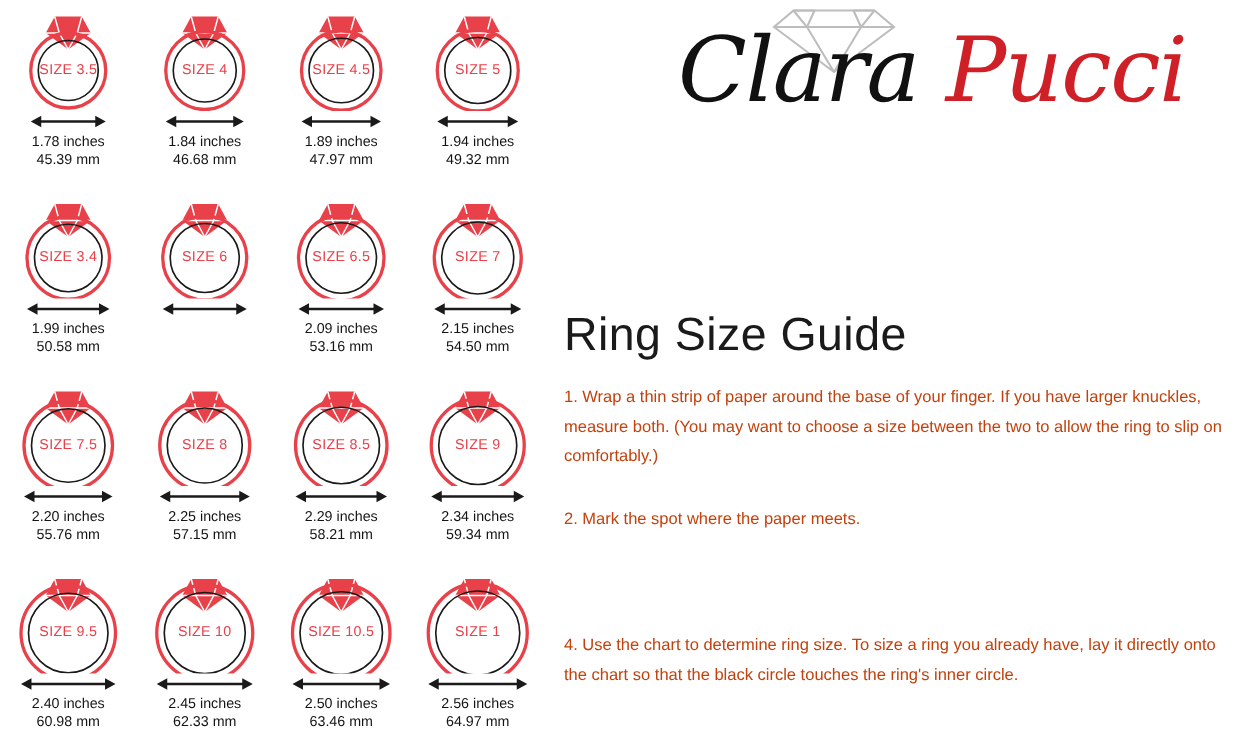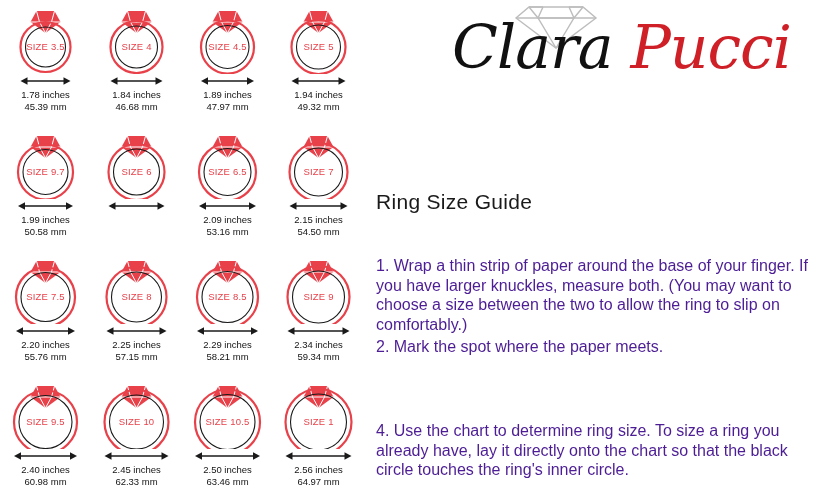--- a/index.html
+++ b/index.html
@@ -101,32 +101,32 @@
     font-size: 60px;
     letter-spacing: -1px;
     white-space: nowrap;
   }
   #logo-text .clara { color: #111111; }
   #logo-text .pucci { color: #cf2027; }
 
   #guide-title {
     position: absolute;
     left: 10px;
-    top: 190px;
-    font-size: 21px;
+    top: 205px;
+    font-size: 31px;
     color: #1a1a1a;
     letter-spacing: .3px;
   }
   .step {
     position: absolute;
     left: 10px;
     width: 450px;
-    font-size: 16px;
+    font-size: 11px;
     line-height: 19.5px;
-    color: #4c1d95;
+    color: #c2410c;
   }
   #step1 { top: 256px; }
   #step2 { top: 337px; }
   #step3 { top: 379px; }
   #step4 { top: 421px; }
 </style>
 </head>
 <body>
 
 <div id="page">
@@ -231,21 +231,21 @@
           <div class="ring-art">
             <svg class="ring-svg" width="91" height="74" viewBox="0 0 91 74">
               <g>
                 <path d="M30.5 22 L36.5 11 L54.5 11 L60.5 22 L45.5 33 Z" fill="#e8414a"></path>
                 <path d="M30.5 22 L60.5 22" stroke="#ffffff" stroke-width="1"></path>
                 <path d="M36.5 11 L39.5 22 L45.5 33 L51.5 22 L54.5 11" stroke="#ffffff" stroke-width="1" fill="none"></path>
                 <circle cx="45.5" cy="47" r="27.5" fill="none" stroke="#e8414a" stroke-width="2.2"></circle>
                 <circle cx="45.5" cy="47" r="22.5" fill="none" stroke="#1a1a1a" stroke-width="1.1"></circle>
               </g>
             </svg>
-            <div class="ring-label">SIZE 9.7</div>
+            <div class="ring-label">SIZE 3.4</div>
           </div>
           <div class="arrow-wrap"><svg width="91" height="14" viewBox="0 0 91 14">
               <line x1="23" y1="7" x2="68" y2="7" stroke="#1a1a1a" stroke-width="1.6"></line>
               <polygon points="18,7 25,3.2 25,10.8" fill="#1a1a1a"></polygon>
               <polygon points="73,7 66,3.2 66,10.8" fill="#1a1a1a"></polygon>
             </svg></div>
           <div class="measures">
             <div>1.99 inches</div>
             <div>50.58 mm</div>
           </div>

